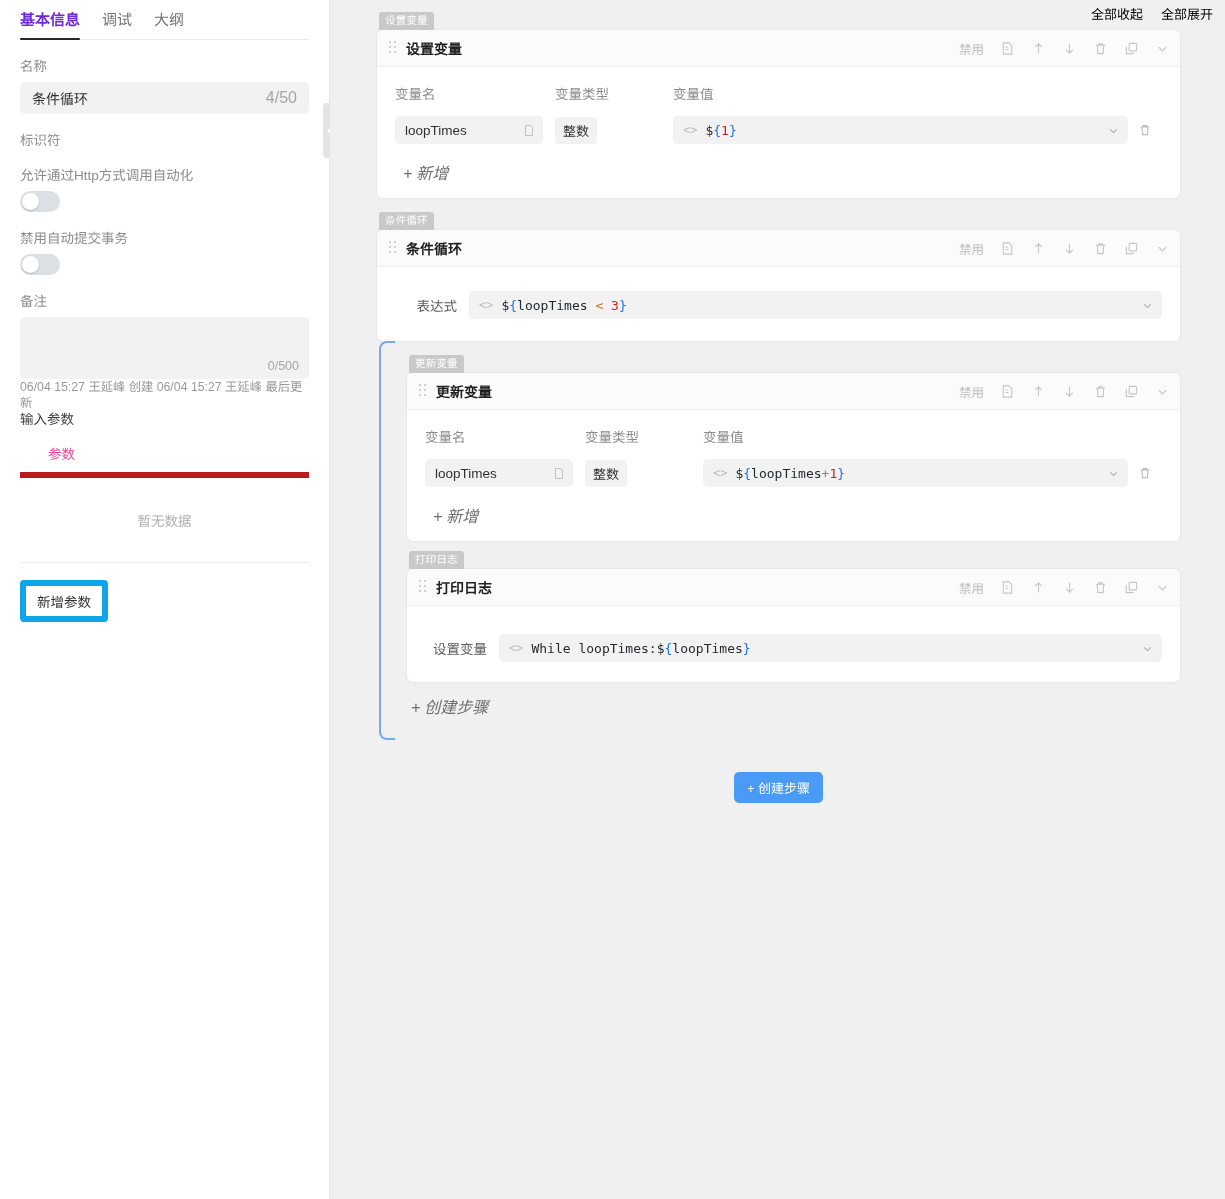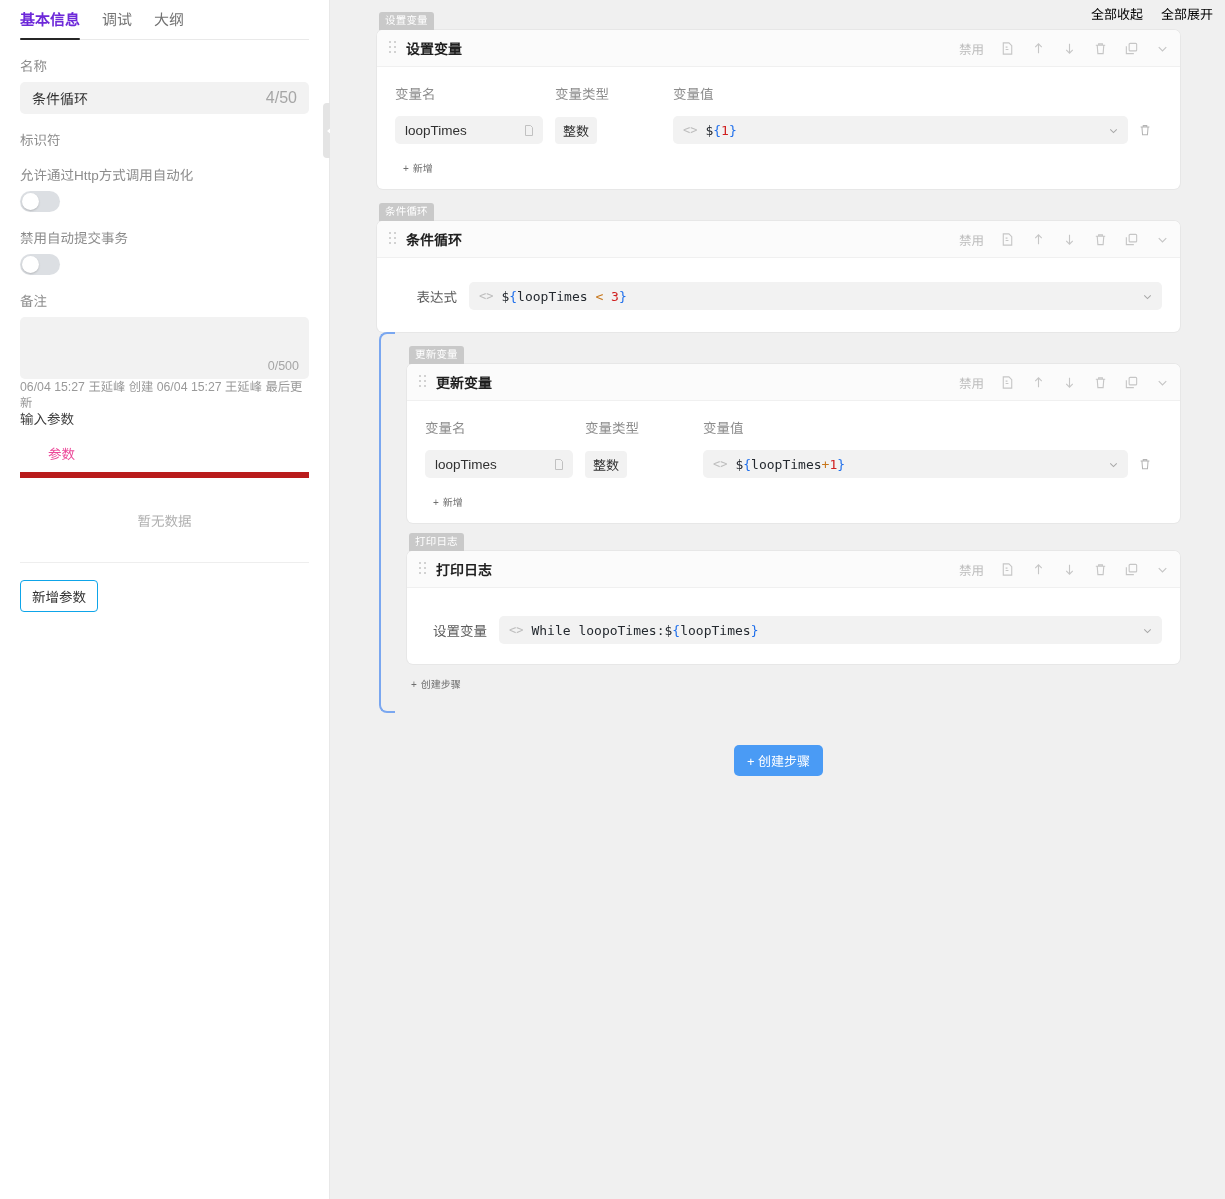--- a/index.html
+++ b/index.html
@@ -79,21 +79,21 @@
   .param-head {
     font-size: 13.5px; color: #ec4899; padding: 9px 0 9px 28px;
     border-bottom: 6px solid #b91c1c;
   }
   .param-empty {
     text-align: center; font-size: 13.5px; color: #b0b0b0;
     padding: 32px 0; border-bottom: 1px solid #eeeeee;
   }
   .btn-outline {
     display: inline-block; margin-top: 17px;
-    border: 1px solid #0ea5e9; border-radius: 4px;
+    border: 6px solid #0ea5e9; border-radius: 4px;
     padding: 5px 11px; font-size: 13.5px; color: #303030;
     background: #fff; cursor: pointer;
   }
 
   .collapse-handle {
     position: absolute; right: -7px; top: 103px;
     width: 13px; height: 55px; background: #e4e4e4;
     border-radius: 4px; cursor: pointer;
     display: flex; align-items: center; justify-content: center;
   }
@@ -182,22 +182,22 @@
   .code-ico { color: #bdbdbd; font-size: 12px; flex: none;
     font-family: "DejaVu Sans Mono", monospace; }
   .expr-text { flex: 1; white-space: nowrap; overflow: hidden; }
   .chev { flex: none; color: #a8a8a8; }
   .chev svg { display: block; width: 13px; height: 13px; }
 
   .row-del { width: 34px; display: flex; justify-content: center; flex: none; cursor: pointer; }
   .row-del svg { width: 14px; height: 14px; color: #b5b5b5; }
 
   .add-link {
-    font-size: 10px; color: #6e6e6e; cursor: pointer;
-    padding: 12px 0 4px 8px; display: inline-block;
+    font-size: 16px; color: #6e6e6e; cursor: pointer;
+    padding: 12px 0 4px 8px; display: inline-block; font-style: italic;
   }
   .add-link .plus { margin-right: 4px; }
 
   
   .labeled-row {
     display: flex; align-items: center; padding: 6px 0 14px 0;
   }
   .lab {
     font-size: 13.5px; color: #5c5c5c; width: 92px; text-align: right;
     padding-right: 12px; flex: none;
@@ -589,21 +589,21 @@
                       <path d="M4 6.5L8 10.5l4-4"></path>
                       </svg>
                     </span>
                 </span>
               </div>
               <div class="card-body" style="padding:22px 18px 14px 0">
                 <div class="labeled-row" style="padding-bottom:6px">
                   <span class="lab">设置变量</span>
                   <span class="expr-field">
                     <span class="code-ico">&lt;&gt;</span>
-                    <span class="expr-text"><span class="s-plain">While loopoTimes:</span><span class="s-plain">$</span><span class="s-brace">{</span><span class="s-plain">loopTimes</span><span class="s-brace">}</span></span>
+                    <span class="expr-text"><span class="s-plain">While loopTimes:</span><span class="s-plain">$</span><span class="s-brace">{</span><span class="s-plain">loopTimes</span><span class="s-brace">}</span></span>
                     <span class="chev">
                       <svg viewBox="0 0 16 16" fill="none" stroke="currentColor" stroke-width="1.3">
                         <path d="M4 6.5L8 10.5l4-4"></path>
                         </svg>
                     </span>
                   </span>
                 </div>
               </div>
             </div>
           </div>

